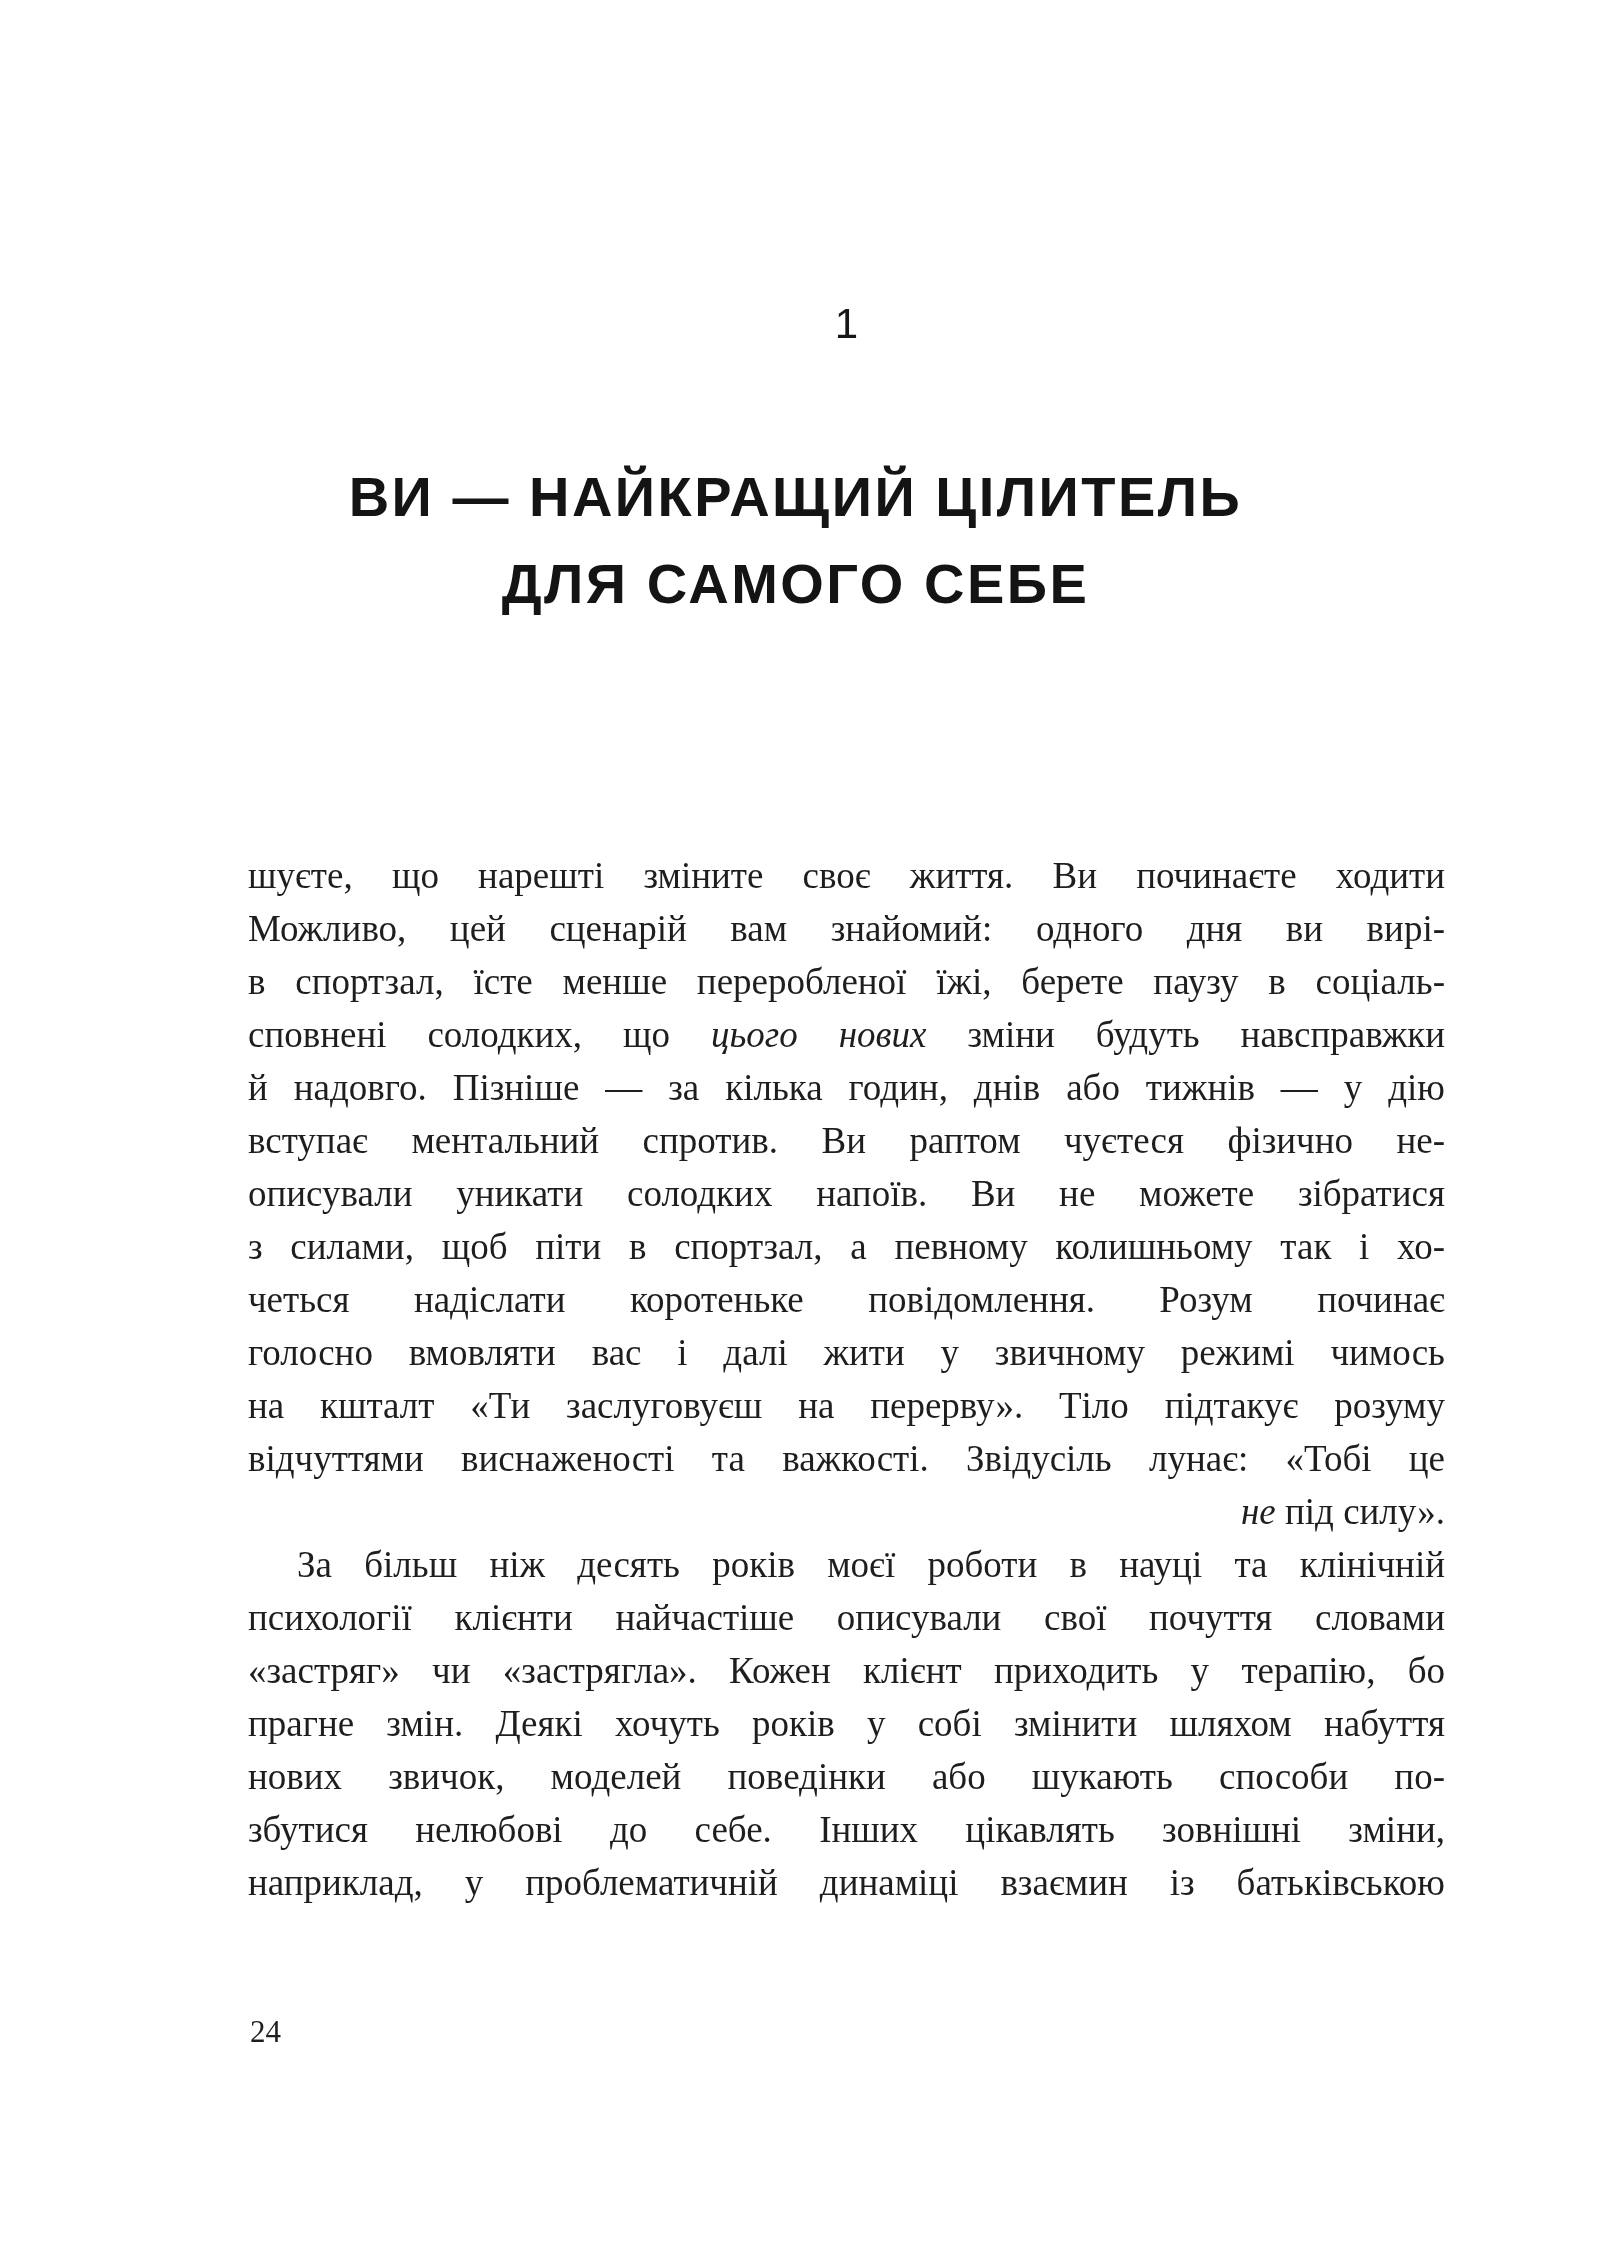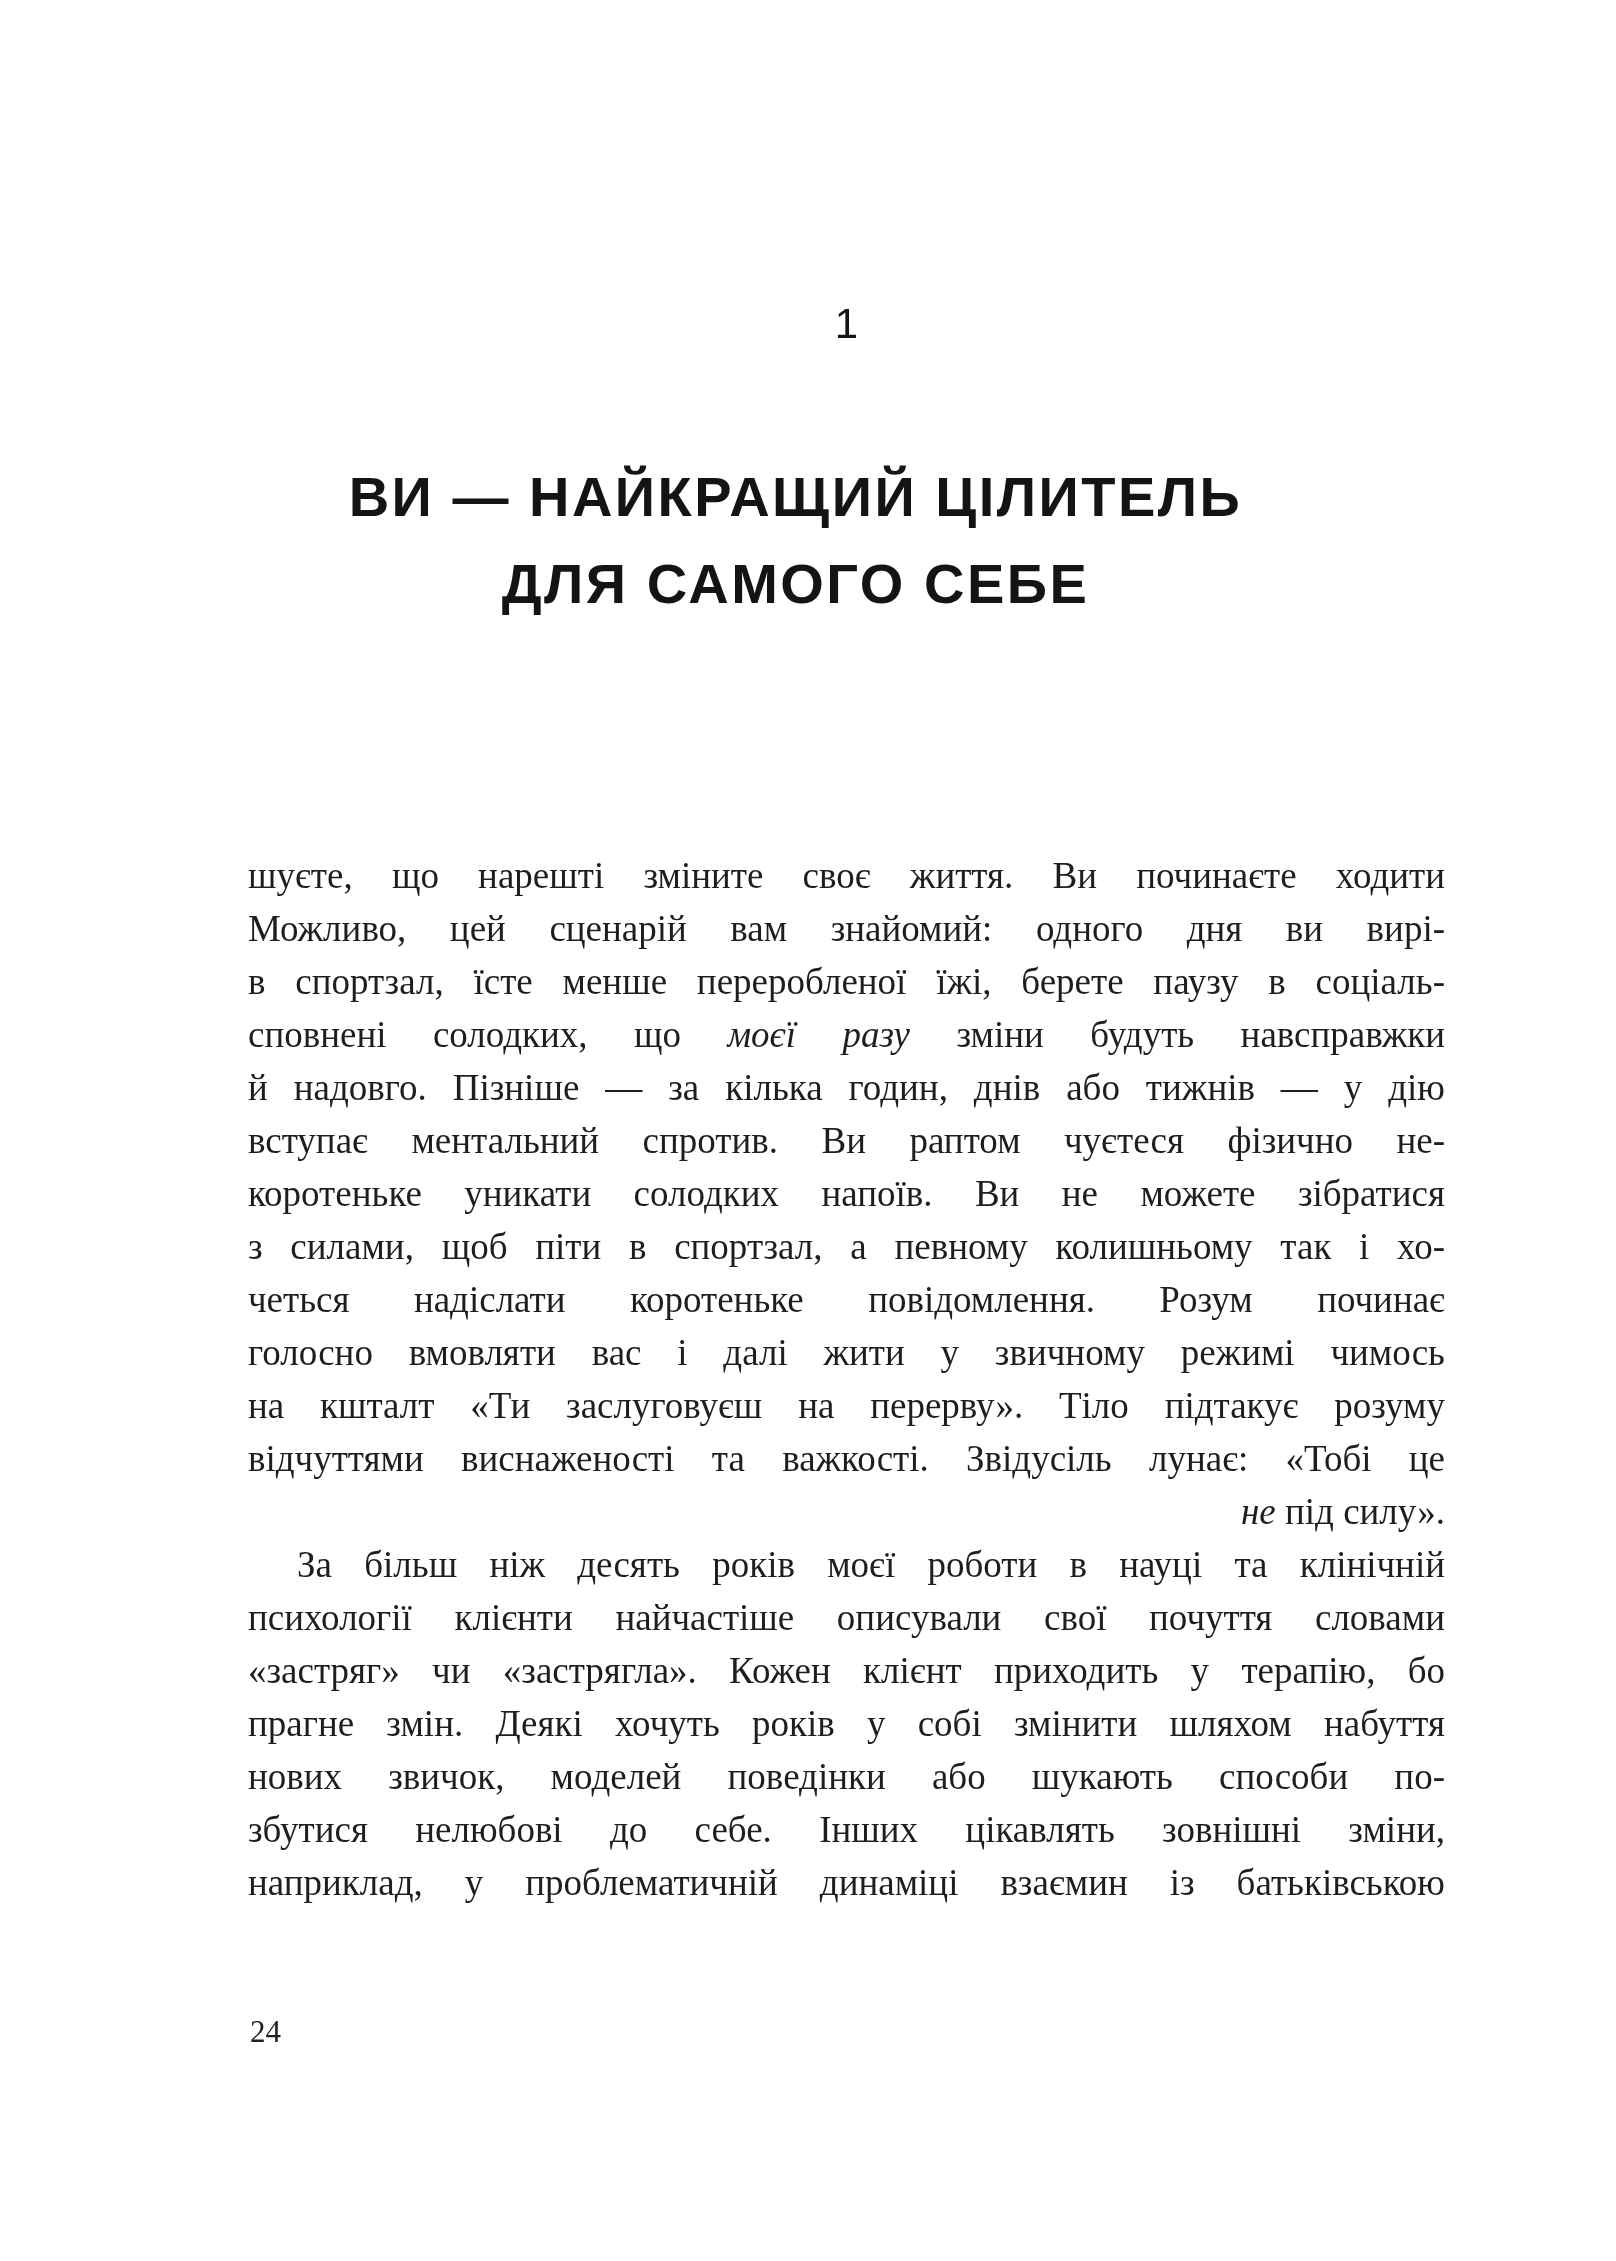--- a/index.html
+++ b/index.html
@@ -83,24 +83,24 @@
   <div class="chapter-title">
     <div>ВИ — НАЙКРАЩИЙ ЦІЛИТЕЛЬ</div>
     <div>ДЛЯ САМОГО СЕБЕ</div>
   </div>
 
   <div class="body-text">
       <div class="paragraph">
         <div class="text-line justify"><span>шуєте, що нарешті зміните своє життя. Ви починаєте ходити</span></div>
         <div class="text-line justify"><span>Можливо, цей сценарій вам знайомий: одного дня ви вирі-</span></div>
         <div class="text-line justify"><span>в спортзал, їсте менше переробленої їжі, берете паузу в соціаль-</span></div>
-        <div class="text-line justify"><span>сповнені солодких, що </span><span class="italic">моєї разу</span><span> зміни будуть навсправжки</span></div>
+        <div class="text-line justify"><span>сповнені солодких, що </span><span class="italic">цього нових</span><span> зміни будуть навсправжки</span></div>
         <div class="text-line justify"><span>й надовго. Пізніше — за кілька годин, днів або тижнів — у дію</span></div>
         <div class="text-line justify"><span>вступає ментальний спротив. Ви раптом чуєтеся фізично не-</span></div>
-        <div class="text-line justify"><span>коротеньке уникати солодких напоїв. Ви не можете зібратися</span></div>
+        <div class="text-line justify"><span>описували уникати солодких напоїв. Ви не можете зібратися</span></div>
         <div class="text-line justify"><span>з силами, щоб піти в спортзал, а певному колишньому так і хо-</span></div>
         <div class="text-line justify"><span>четься надіслати коротеньке повідомлення. Розум починає</span></div>
         <div class="text-line justify"><span>голосно вмовляти вас і далі жити у звичному режимі чимось</span></div>
         <div class="text-line justify"><span>на кшталт «Ти заслуговуєш на перерву». Тіло підтакує розуму</span></div>
         <div class="text-line justify"><span>відчуттями виснаженості та важкості. Звідусіль лунає: «Тобі це</span></div>
         <div class="text-line"><span class="italic">не</span><span> під силу».</span></div>
       </div>
       <div class="paragraph">
         <div class="text-line justify indent"><span>За більш ніж десять років моєї роботи в науці та клінічній</span></div>
         <div class="text-line justify"><span>психології клієнти найчастіше описували свої почуття словами</span></div>

